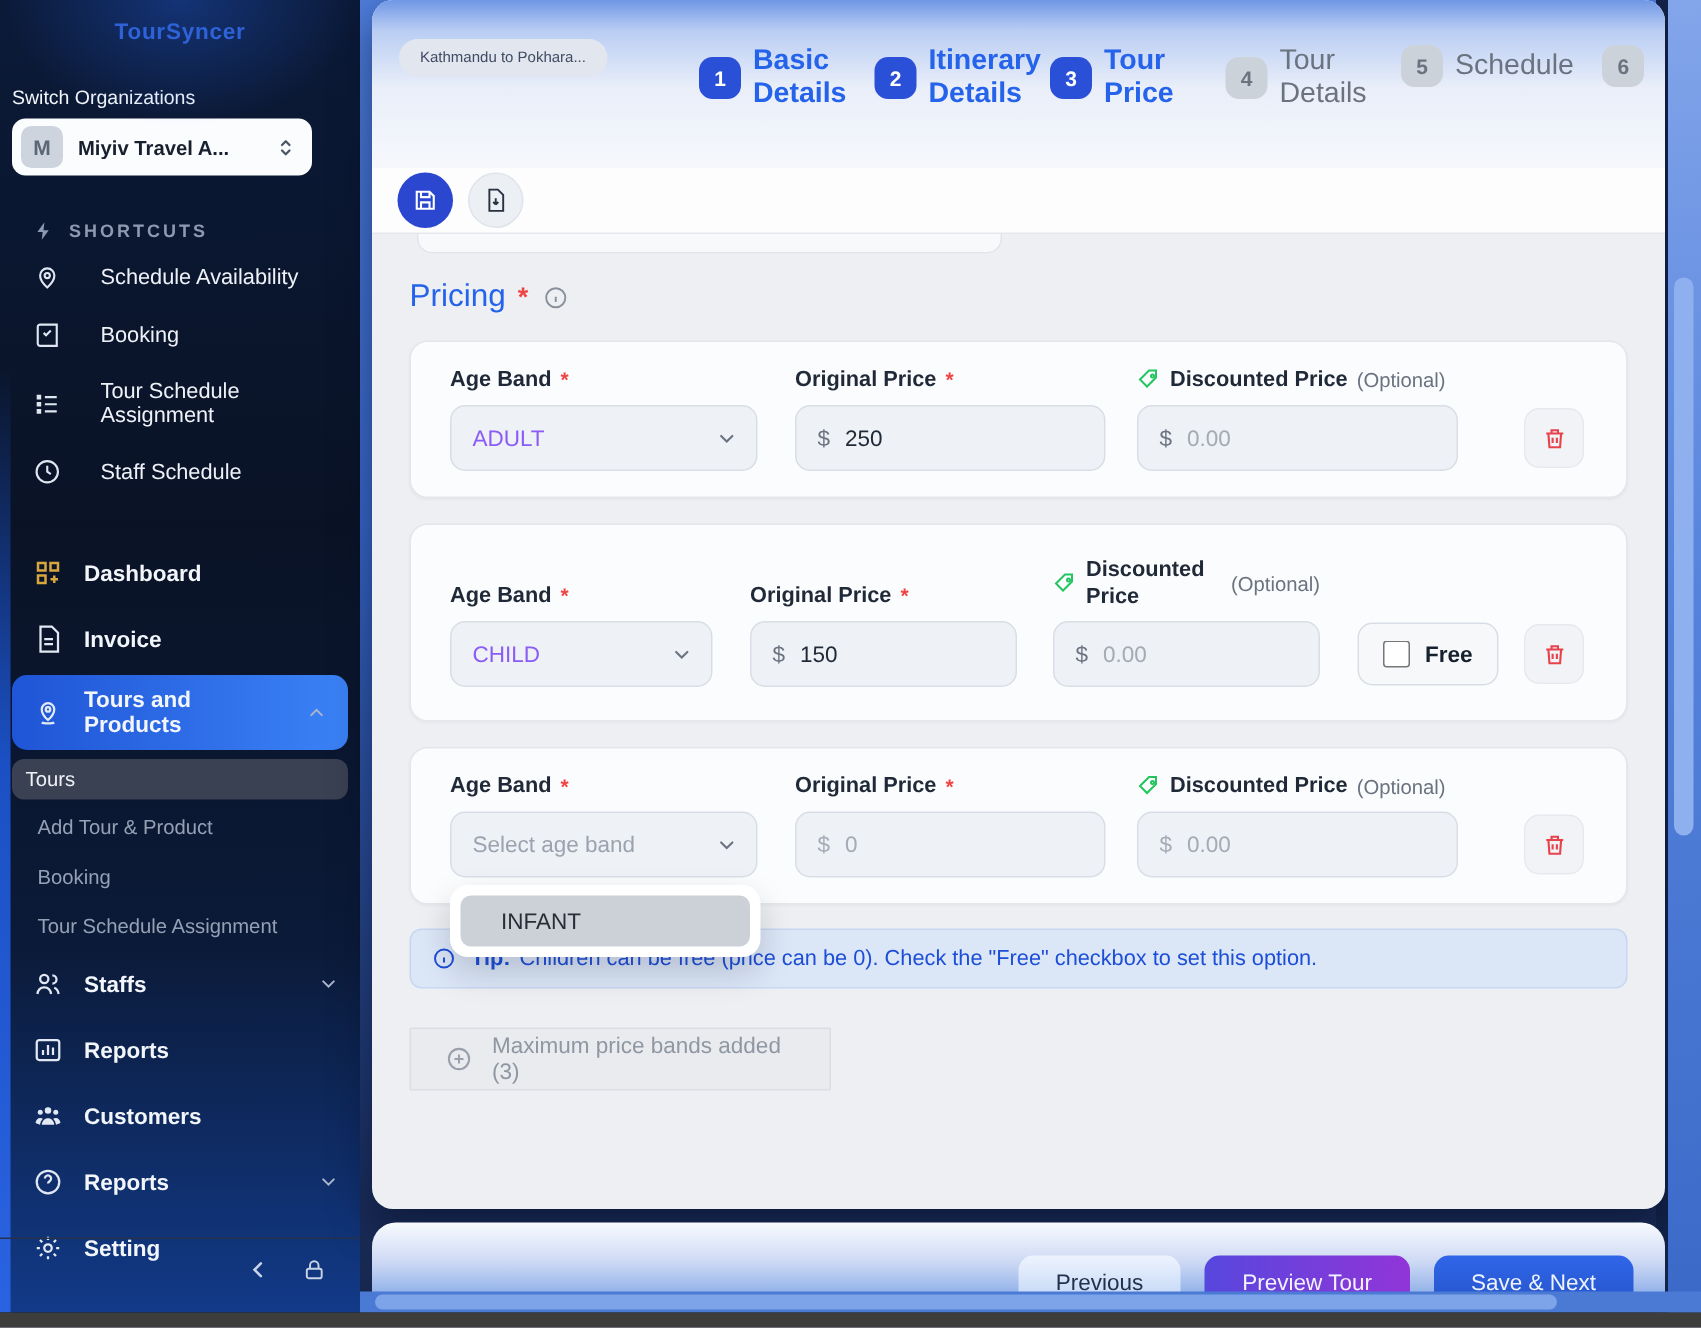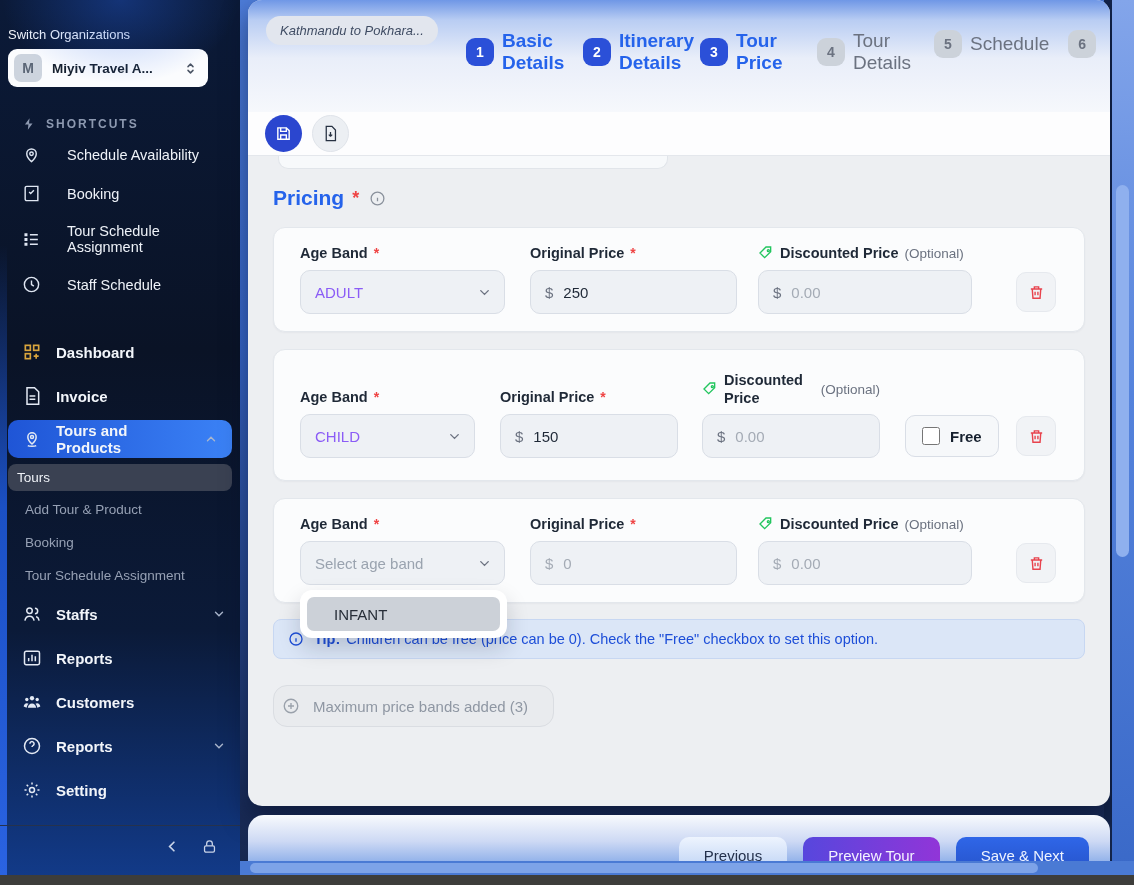--- a/index.html
+++ b/index.html
@@ -27,21 +27,21 @@
   .section-title { margin:30px 0 4px 22px; display:flex; align-items:center; gap:10px;
     color:#8d99b0; font-size:12px; font-weight:bold; letter-spacing:2px; }
   .side-item { display:flex; align-items:center; gap:26px; padding:10px 12px 10px 22px;
     font-size:14.5px; color:#eef2f8; cursor:pointer; }
   .side-item .ic { width:19px; height:19px; flex:0 0 19px; color:#dfe6f2; display:flex; }
   .nav-block { margin-top:26px; }
   .nav-item { display:flex; align-items:center; gap:14px; height:44px; padding:0 14px 0 22px;
     font-size:15px; font-weight:bold; color:#f2f5fa; cursor:pointer; }
   .nav-item .ic { width:20px; height:20px; flex:0 0 20px; color:#e3e9f4; display:flex; }
   .nav-item .grow { flex:1; }
-  .nav-item.active { margin:2px 8px; height:38px; padding-left:14px; border-radius:10px;
+  .nav-item.active { margin:2px 8px; height:50px; padding-left:14px; border-radius:10px;
     background:linear-gradient(90deg,#1f55d6,#3b82f6); }
   .chev { color:#aab6cc; display:flex; }
   .gold { color:#d9a53d !important; }
   .sub-item { margin-left:8px; padding:9px 0 9px 17px; font-size:13.5px; color:#96a0b4; cursor:pointer; }
   .sub-item.active { margin:6px 8px 2px 8px; padding:6px 0 6px 9px; background:#3a4152;
     border-radius:8px; color:#eef1f6; }
   .side-footer { position:absolute; left:0; right:0; bottom:10px; border-top:1px solid #26324c;
     padding:12px 22px 10px 0; display:flex; justify-content:flex-end; gap:20px; color:#c9d4e8; }
   .side-footer .ic { width:17px; height:17px; display:flex; cursor:pointer; }
 
@@ -59,23 +59,23 @@
   .bottom-strip { position:absolute; left:0; top:875px; width:1134px; height:10px; background:#3d3d3b; }
 
   .card { position:absolute; left:248px; top:0; width:862px; height:806px; border-radius:14px;
     background:#edeff2; overflow:hidden; box-shadow:0 12px 26px rgba(4,12,36,.5); }
 
   
   .card-header { height:112px; padding:16px 14px 0 18px; display:flex;
     background:linear-gradient(180deg,#6f97e6 0%,#b9cdf3 18%,#e9eef9 52%,#f6f8fc 100%); }
   .title-block { width:186px; flex:0 0 186px; }
   .page-title { font-size:25px; font-weight:bold; color:#1d2a44; letter-spacing:.2px; }
-  .tour-chip { display:inline-block; max-width:180px; padding:7px 14px;
-    background:#e2e6ee; border-radius:999px; font-size:13px; color:#3f4c63; white-space:nowrap;
-    overflow:hidden; cursor:pointer;font-style:italic; }
+  .tour-chip { margin-top:10px; display:inline-block; max-width:180px; padding:7px 14px;
+    background:#e2e6ee; border-radius:999px; font-size:10px; color:#3f4c63; white-space:nowrap;
+    overflow:hidden; cursor:pointer; }
   .stepper { flex:1; display:flex; gap:19px; padding-top:14px; margin-left:14px; overflow:hidden; align-items:flex-start; }
   .step { display:flex; align-items:center; gap:8px; flex:0 0 auto; }
   .step-num { width:28px; height:28px; border-radius:9px; display:flex; align-items:center;
     justify-content:center; font-size:14px; font-weight:bold; }
   .step.active .step-num { background:#2b50d8; color:#fff; }
   .step.inactive .step-num { background:#ccd2da; color:#6b7280; }
   .step-label { font-size:19px; line-height:1.15; }
   .step.active .step-label { color:#2563eb; font-weight:bold; }
   .step.inactive .step-label { color:#6b7280; }
   .step-label.wrap { max-width:62px; }
@@ -88,21 +88,21 @@
     align-items:center; justify-content:center; cursor:pointer; }
   .tool-btn.primary { background:#2b46cf; color:#fff; }
   .tool-btn.ghost { background:#eceff3; border:1px solid #e0e4ea; color:#273142; }
   .tool-btn svg { width:17px; height:17px; }
 
   
   .content { position:relative; height:650px; padding:0 25px; }
   .sliver { position:absolute; top:0; left:30px; width:390px; height:13px; background:#f7f9fb;
     border:1px solid #e1e5ea; border-top:none; border-radius:0 0 10px 10px; }
   .pricing-head { display:flex; align-items:center; gap:8px; padding-top:30px; }
-  .pricing-title { font-size:21px; font-weight:bold; color:#2563eb; }
+  .pricing-title { font-size:21px; font-weight:normal; color:#2563eb; }
   .req { color:#ef4444; font-weight:bold; font-size:18px; }
   .info-ic { width:17px; height:17px; color:#8a919c; display:flex; cursor:pointer; margin-left:2px; }
 
   .band-card { margin-top:17px; background:#fbfcfd; border:1px solid #e3e7ec; border-radius:12px;
     padding:17px 28px 17px 26px; display:flex; align-items:flex-end;
     box-shadow:0 1px 2px rgba(16,24,40,.04); position:relative; }
   .col { display:flex; flex-direction:column; }
   .f-label { font-size:14.5px; font-weight:bold; color:#1f2937; margin-bottom:9px; display:flex;
     align-items:center; gap:6px; }
   .opt { font-weight:normal; color:#6b7280; font-size:13.5px; }
@@ -135,41 +135,42 @@
     border-radius:12px; box-shadow:0 10px 22px rgba(16,24,40,.18); padding:7px; z-index:9; }
   .dd-option { background:#ccd1d8; border-radius:7px; height:34px; display:flex; align-items:center;
     padding-left:27px; font-size:15px; color:#272e38; cursor:pointer; }
 
   .tip { margin-top:16px; height:40px; background:#dbe6f7; border:1px solid #c7d7f2; border-radius:8px;
     display:flex; align-items:center; gap:10px; padding:0 14px; color:#1d4ed8; font-size:14.5px; }
   .tip .ic { width:16px; height:16px; display:flex; flex:0 0 16px; }
   .tip b { margin-right:2px; }
 
   .max-btn { margin-top:26px; width:281px; height:42px; background:#e9ebee; border:1px solid #dadde2;
-    border-radius:14px; display:flex; align-items:center; gap:13px; padding:0 8px; cursor:default; }
+    border-radius:1px; display:flex; align-items:center; gap:13px; padding:0 23px; cursor:default; }
   .max-btn .ic { width:18px; height:18px; color:#9aa1ab; display:flex; }
   .max-btn span { color:#8f97a3; font-size:15px; }
 
   
   .footer-panel { position:absolute; left:248px; top:815px; width:862px; height:48px;
     border-radius:16px 16px 0 0; overflow:hidden;
     background:linear-gradient(180deg,#f8fafd 0%,#cdd9f4 55%,#8fb0e9 100%);
     display:flex; justify-content:flex-end; gap:16px; padding:22px 21px 0 0; }
   .btn { height:36px; border:none; border-radius:10px; padding:0 25px; font-size:15px;
     font-family:inherit; cursor:pointer; }
   .btn-prev { background:linear-gradient(180deg,#eef4fe,#b9d0f4); color:#23304b; }
   .btn-preview { background:linear-gradient(90deg,#5747dd,#9135d8); color:#f3f1ff;text-align:center; }
   .btn-save { background:linear-gradient(180deg,#2f66e8,#2653c9); color:#eef3ff; }
 </style>
 </head>
 <body>
 
 <div class="screen">
 
   <aside class="sidebar">
+    <div class="logo">TourSyncer</div>
     <div class="switch-label">Switch Organizations</div>
     <div class="org-box">
       <div class="org-avatar">M</div>
       <div class="org-name">Miyiv Travel A...</div>
       <span class="org-updown">
         <svg width="15" height="15" viewBox="0 0 24 24" fill="none" stroke="currentColor" stroke-width="2.4" stroke-linecap="round" stroke-linejoin="round">
             <path d="M8 9l4-4 4 4M8 15l4 4 4-4"></path>
           </svg>
       </span>
     </div>

